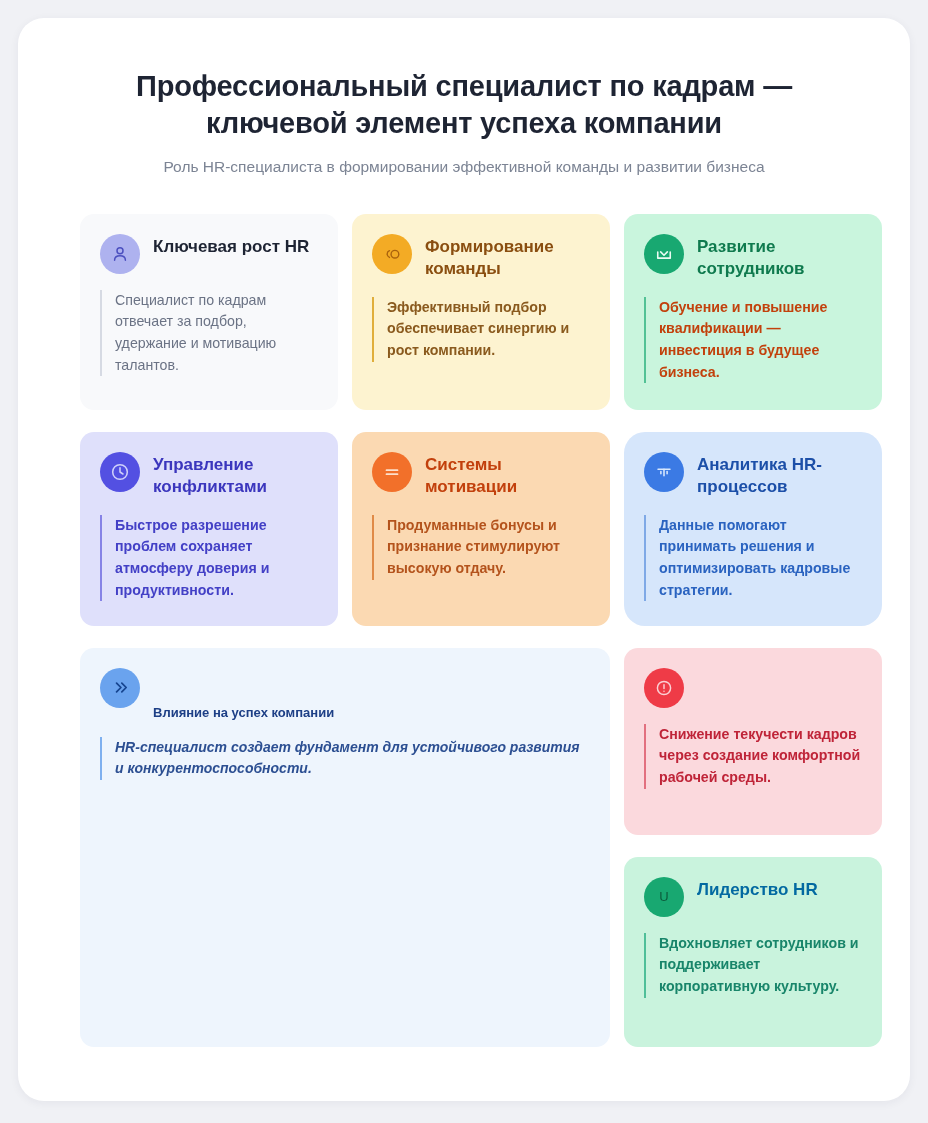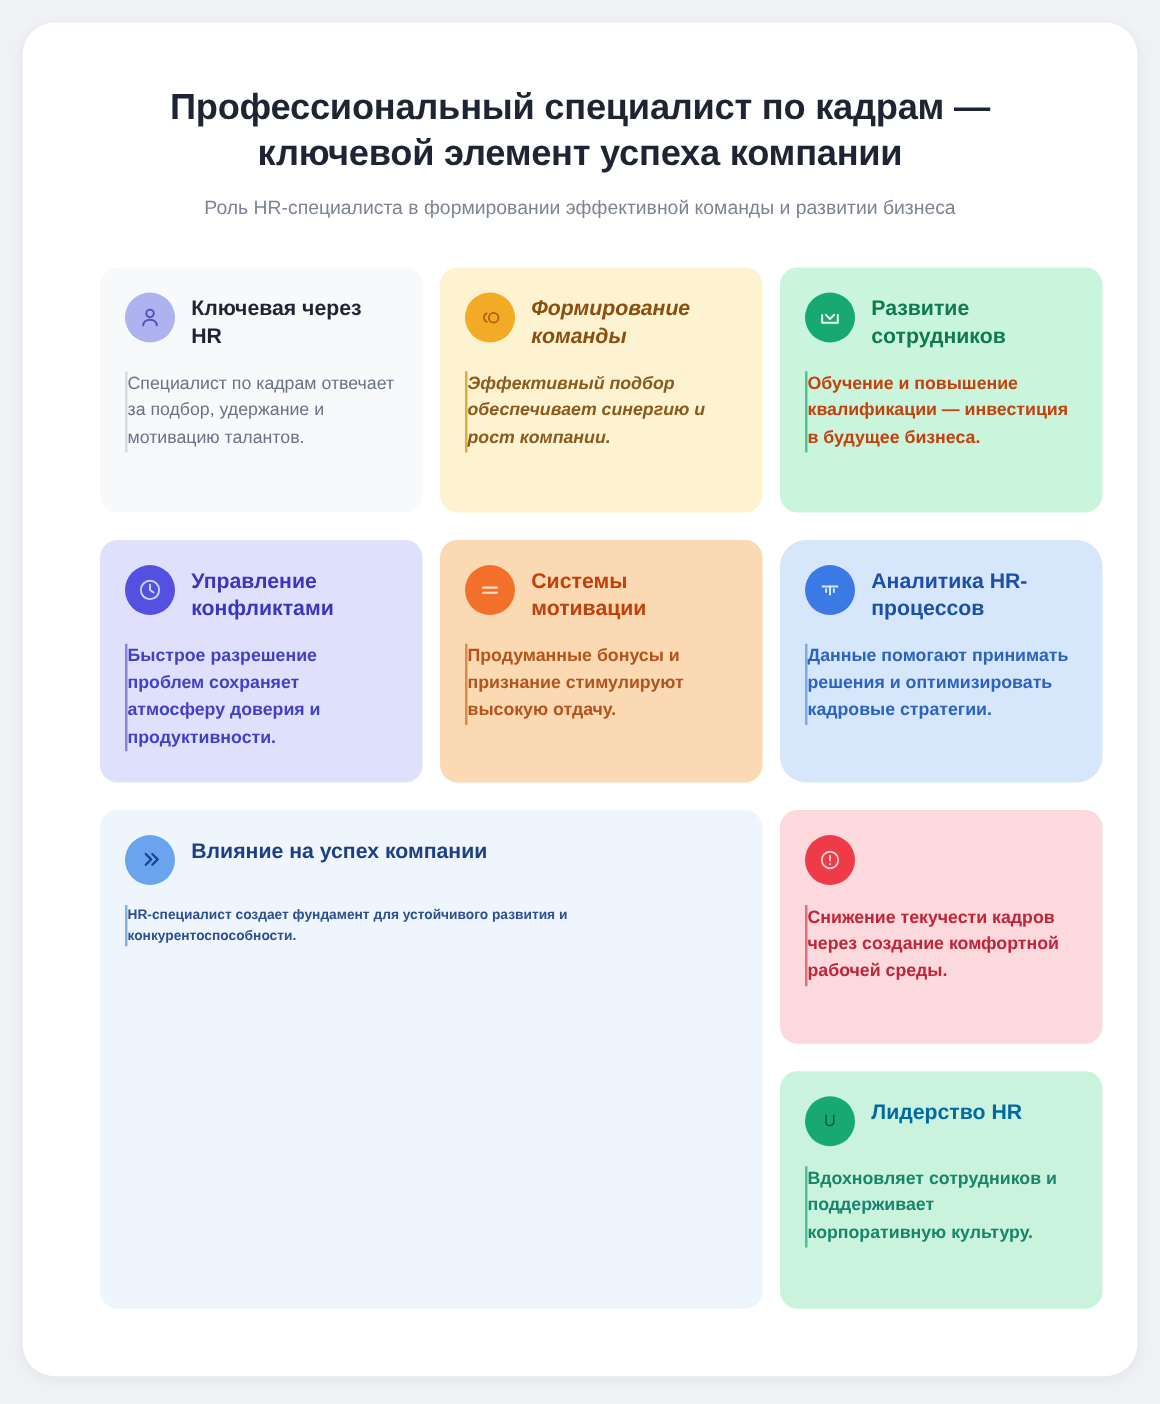--- a/index.html
+++ b/index.html
@@ -87,20 +87,21 @@
   }
   .card-title {
     margin: 0;
     padding-top: 2px;
     font-size: 17px;
     line-height: 1.32;
     font-weight: bold;
   }
   .card-body {
     margin-top: 16px;
+    padding-left: 13px;
     border-left: 2px solid;
     font-size: 14.2px;
     line-height: 1.52;
     font-weight: 600;
   }
 
   
   .c-neutral { background: #f8f9fb; }
   .c-neutral .icon-circle { background: #aeb2ef; color: #4b4fbf; }
   .c-neutral .card-title { color: #1e2433; }
@@ -149,38 +150,38 @@
   .c-pink .card-body { color: #bf2438; border-left-color: #e2707f; }
 
   
   .c-green { background: #c9f3dd; }
   .c-green .icon-circle { background: #18a871; color: #0c5c3c; }
   .c-green .card-title { color: #0369a1; }
   .c-green .card-body { color: #18856a; border-left-color: #4fbf99; }
 
   
   .p-r1c1 { grid-column: 1; grid-row: 1; }
-  .p-r1c2 { grid-column: 2; grid-row: 1; font-style: italic; }
+  .p-r1c2 { grid-column: 2; grid-row: 1; }
   .p-r1c3 { grid-column: 3; grid-row: 1; }
   .p-r2c1 { grid-column: 1; grid-row: 2; }
   .p-r2c2 { grid-column: 2; grid-row: 2; }
   .p-r2c3 { grid-column: 3; grid-row: 2; }
   .p-wide { grid-column: 1 / span 2; grid-row: 3 / span 2; }
   .p-r3c3 { grid-column: 3; grid-row: 3; }
   .p-r4c3 { grid-column: 3; grid-row: 4; }
 
   .card.p-r1c1 { min-height: 196px; }
   .card.p-r1c2, .card.p-r1c3 { min-height: 190px; }
   .card.p-r2c1, .card.p-r2c2, .card.p-r2c3 { min-height: 194px; }
   .card.p-wide { min-height: 397px; }
   .card.p-r3c3 { min-height: 187px; }
   .card.p-r4c3 { min-height: 190px; }
 
-  .card.p-wide .card-title { font-size: 17px; }
-  .card.p-wide .card-body { font-size: 11px; max-width: 480px; }
+  .card.p-wide .card-title { font-size: 13px; margin-top: 34px; }
+  .card.p-wide .card-body { font-size: 14px; max-width: 480px; font-style: italic; }
 </style>
 </head>
 <body>
 
 <div class="page">
 
   <div class="header">
     <h1 class="title">Профессиональный специалист по кадрам — ключевой элемент успеха компании</h1>
     <p class="subtitle">Роль HR-специалиста в формировании эффективной команды и развитии бизнеса</p>
   </div>
@@ -188,21 +189,21 @@
   <div class="grid">
 
     <div class="card c-neutral p-r1c1">
       <div class="card-head">
         <span class="icon-circle">
           <svg width="20" height="20" viewBox="0 0 24 24" fill="none" stroke="currentColor" stroke-width="1.8" stroke-linecap="round" stroke-linejoin="round">
             <circle cx="12" cy="8" r="3.6"></circle>
             <path d="M5.5 19.5c0-3.4 2.9-5.4 6.5-5.4s6.5 2 6.5 5.4"></path>
           </svg>
         </span>
-        <h2 class="card-title">Ключевая через HR</h2>
+        <h2 class="card-title">Ключевая рост HR</h2>
       </div>
       <div class="card-body">Специалист по кадрам отвечает за подбор, удержание и мотивацию талантов.</div>
     </div>
 
     <div class="card c-yellow p-r1c2">
       <div class="card-head">
         <span class="icon-circle">
           <svg width="22" height="22" viewBox="0 0 24 24" fill="none" stroke="currentColor" stroke-width="1.5" stroke-linecap="round" stroke-linejoin="round">
             <circle cx="15.2" cy="12.2" r="4.2"></circle>
             <path d="M9.2 8.4a4 4 0 0 0 0 7.4"></path>

